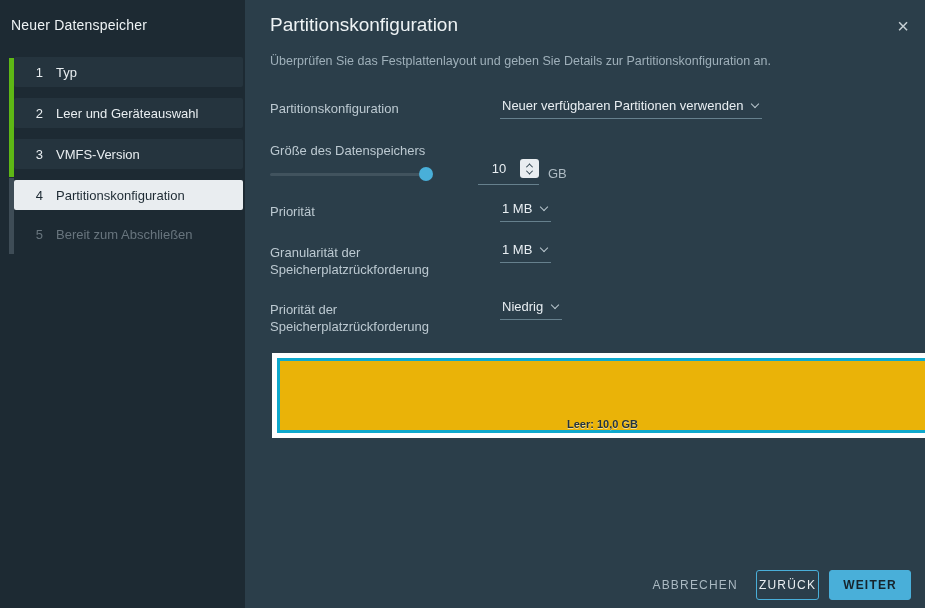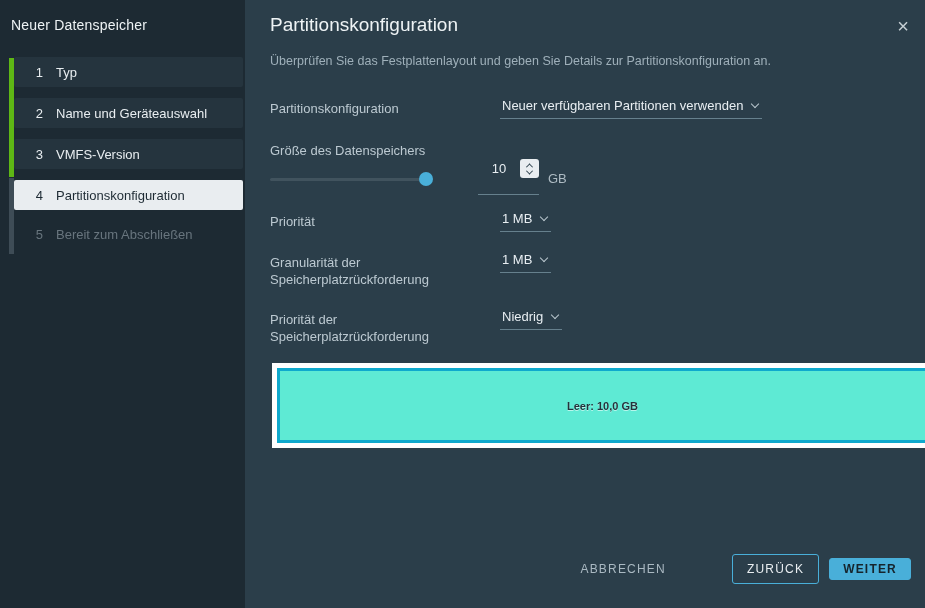--- a/index.html
+++ b/index.html
@@ -70,21 +70,21 @@
   
   .size-control { display:flex; align-items:center; }
   .slider { position:relative; width:160px; height:14px; margin-top:4px; }
   .slider-track { position:absolute; left:0; right:0; top:6px; height:3px; background:#41535e; border-radius:2px; }
   .slider-handle {
     position:absolute; right:-3px; top:0; width:14px; height:14px;
     border-radius:50%; background:#49afd9; cursor:pointer;
   }
   .size-input {
     margin-left:48px; width:61px; display:flex; align-items:flex-end;
-    border-bottom:1px solid #66808d; padding-bottom:16px;
+    border-bottom:1px solid #66808d; padding-bottom:6px;
   }
   .size-value { flex:1; text-align:center; font-size:13px; color:#e8eef2; padding-bottom:2px; }
   .spinner {
     width:19px; height:19px; background:#e9edf0; border-radius:3px;
     display:flex; flex-direction:column; align-items:center; justify-content:center;
     gap:2px; cursor:pointer;
   }
   .caret-up, .caret-down {
     width:5px; height:5px;
     border-right:1.5px solid #2b3e4a; border-bottom:1.5px solid #2b3e4a;
@@ -106,42 +106,42 @@
     background:#5ec1d6;
     border:3px solid #0fa9cd; border-right:none;
     display:flex; align-items:center; justify-content:center;
   }
   .chart-bar-label {
     font-size:11px; font-weight:bold; color:#24333c;
     text-shadow:0 1px 0 rgba(255,255,255,.55);
   }
 
   
-  .footer { position:absolute; right:14px; bottom:24px; display:flex; align-items:center; }
+  .footer { position:absolute; right:14px; bottom:8px; display:flex; }
   .btn { font-family:inherit; font-size:12px; letter-spacing:1.2px; cursor:pointer; border-radius:3px; }
   .btn-cancel { background:none; border:none; color:#aab9c2; font-weight:500; padding:8px 10px; margin-right:8px; }
-  .btn-back { background:transparent; border:1px solid #49afd9; color:#e9eef1; padding:7px 14px; margin-right:10px;margin-left:48px; }
+  .btn-back { background:transparent; border:1px solid #49afd9; color:#e9eef1; padding:7px 2px; margin-right:10px; }
   .btn-next { background:#49afd9; border:1px solid #49afd9; color:#16242c; font-weight:bold; padding:3px 13px; }
 </style>
 </head>
 <body>
 
 <aside class="sidebar">
   <h2 class="sidebar-title">Neuer Datenspeicher</h2>
   <nav class="steps">
     <div class="rail rail-done"></div>
     <div class="rail rail-rest"></div>
 
     <div class="step">
       <span class="num">1</span>
       <span>Typ</span>
     </div>
     <div class="step">
       <span class="num">2</span>
-      <span>Name und Geräteauswahl</span>
+      <span>Leer und Geräteauswahl</span>
     </div>
     <div class="step">
       <span class="num">3</span>
       <span>VMFS-Version</span>
     </div>
     <div class="step active">
       <span class="num">4</span>
       <span>Partitionskonfiguration</span>
     </div>
     <div class="step upcoming">
@@ -207,21 +207,21 @@
       <div class="flabel">Priorität der Speicherplatzrückforderung</div>
       <div class="dropdown">
         <span>Niedrig</span>
         <span class="chev"></span>
       </div>
     </div>
 
   </section>
 
   <div class="chart">
-    <div class="chart-bar" style="background: #5eead4; border-color: rgb(15, 169, 205);">
+    <div class="chart-bar" style="background: #eab308; border-color: rgb(15, 169, 205); align-items: flex-end;">
       <span class="chart-bar-label">Leer: 10,0 GB</span>
     </div>
   </div>
 
   <footer class="footer">
     <button class="btn btn-cancel">ABBRECHEN</button>
     <button class="btn btn-back">ZURÜCK</button>
     <button class="btn btn-next">WEITER</button>
   </footer>
 </main>

